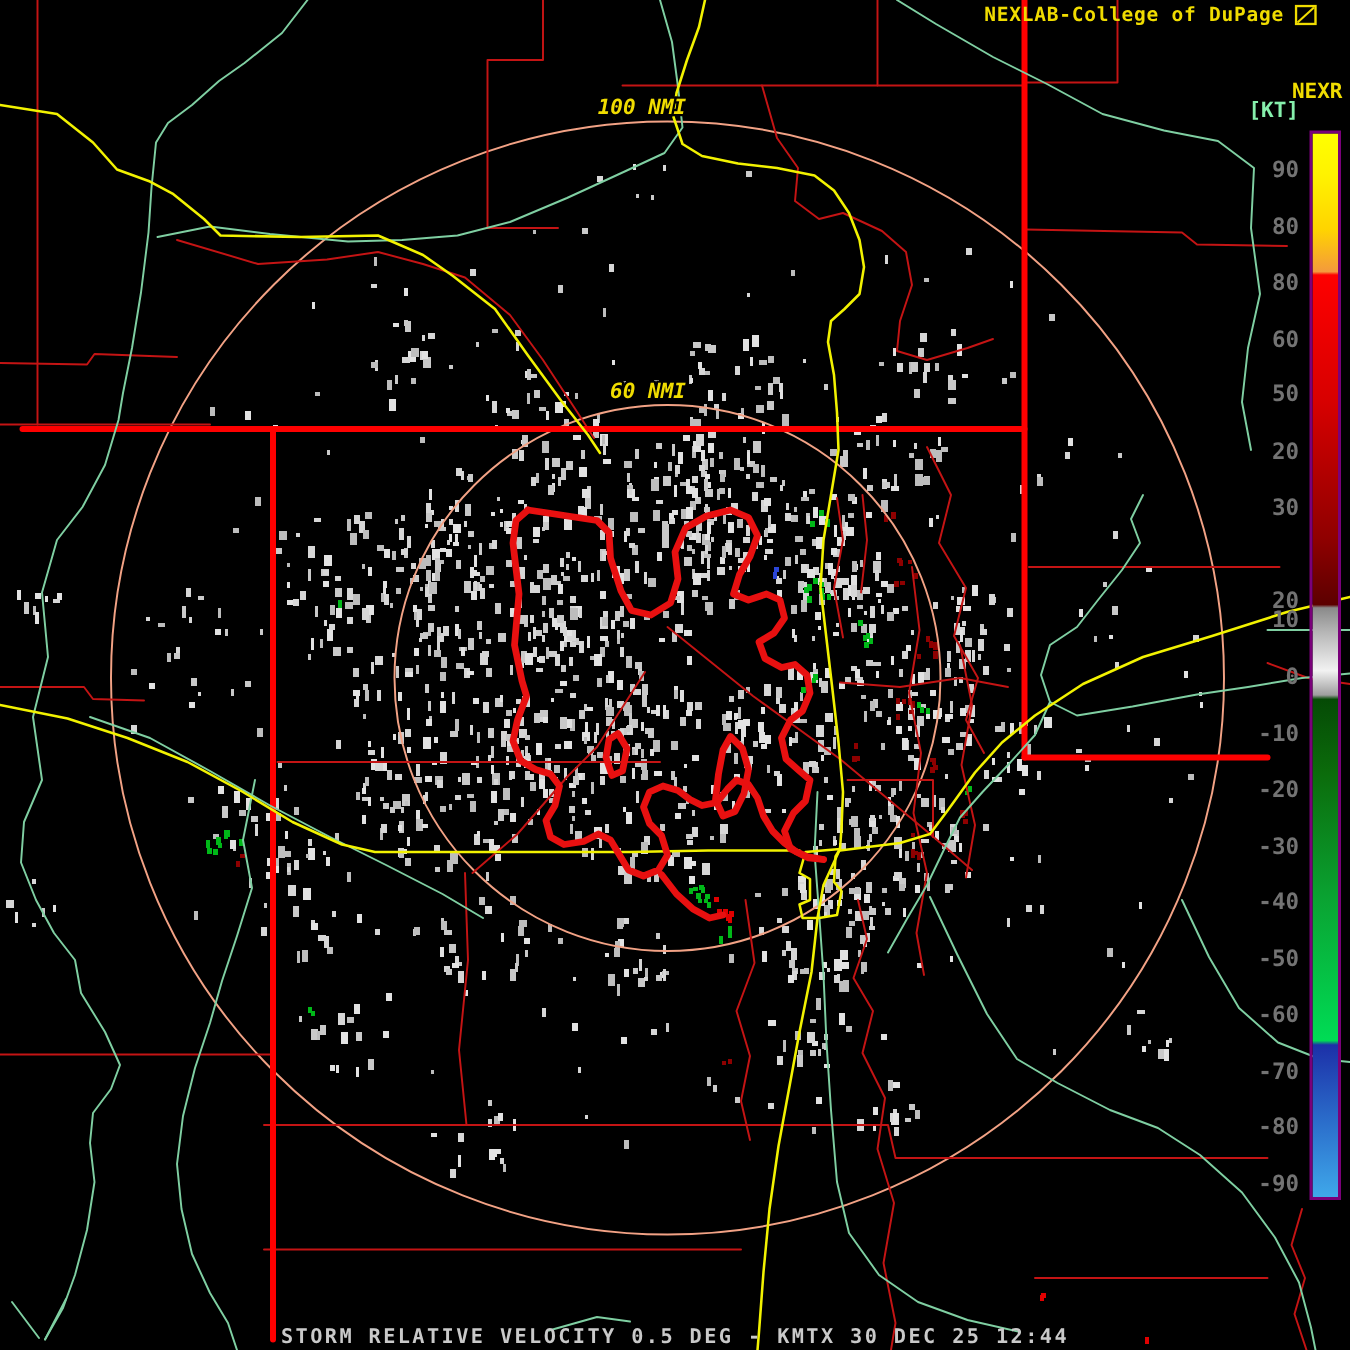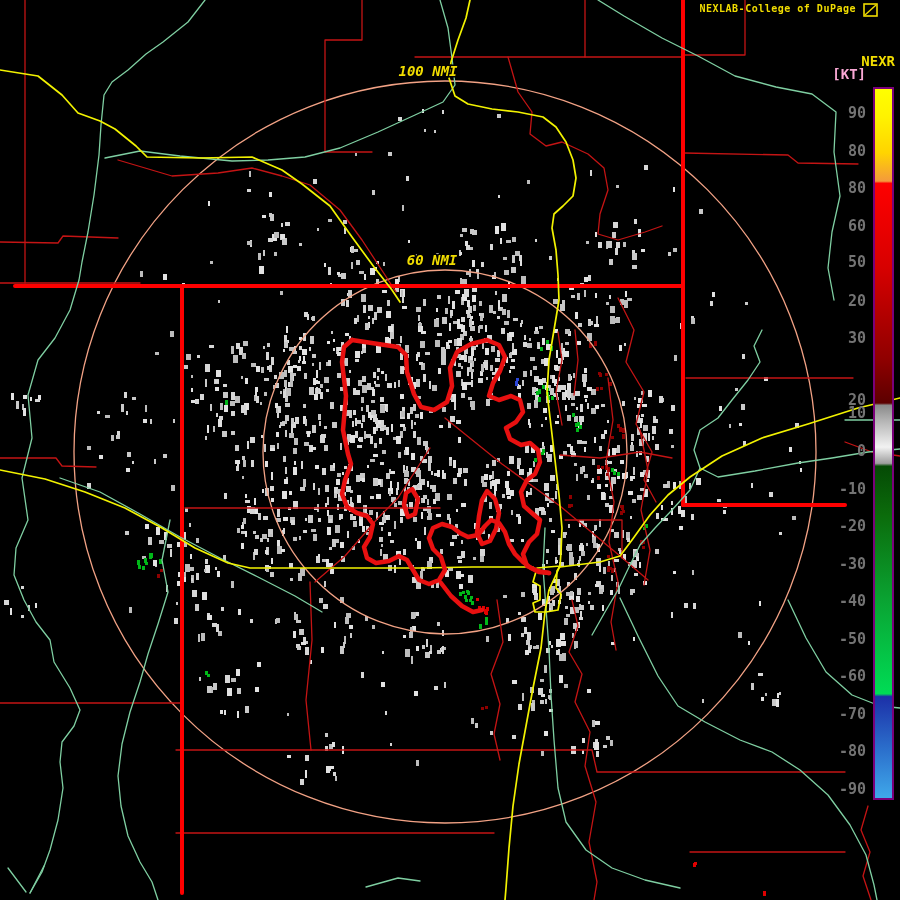--- a/index.html
+++ b/index.html
@@ -1,23 +1,23 @@
 <!DOCTYPE html>
 <html><head>
 <meta charset="utf-8">
 <style>
   html,body{margin:0;padding:0;background:#000;}
   #screen{position:relative;width:900px;height:900px;background:#000;overflow:hidden;
           font-family:"DejaVu Sans Mono","Liberation Mono",monospace;}
   #mapsvg{position:absolute;left:0;top:0;width:900px;height:900px;}
   .ovl{position:absolute;white-space:pre;}
-  #header-title{top:3px;right:44px;color:#f0dc00;font-size:10px;font-weight:bold;letter-spacing:0.5px;}
+  #header-title{top:3px;right:44px;color:#f0dc00;font-size:13px;font-weight:bold;letter-spacing:0.5px;}
   #logo{top:3px;right:22px;width:15px;height:14px;}
   #cb-title{top:53px;right:5px;color:#f0dc00;font-size:14px;font-weight:bold;}
-  #cb-units{top:66px;right:34px;color:#f9a8d4;font-size:14px;font-weight:bold;}
+  #cb-units{top:66px;right:34px;color:#86efac;font-size:14px;font-weight:bold;}
   #colorbar{position:absolute;left:873px;top:87px;width:21px;height:713px;
             border:2px solid #7a007a;box-sizing:border-box;}
   .cbtick{position:absolute;right:34px;color:#737373;font-size:15px;font-weight:bold;
           transform:translateY(-9px);text-align:right;}
   #caption{bottom:1px;left:50%;transform:translateX(-50%);color:#c9c9c9;font-size:13.5px;
            letter-spacing:1.6px;font-weight:bold;}
   .ringlabel{font-family:"DejaVu Sans Mono","Liberation Mono",monospace;font-size:14px;
              font-weight:bold;font-style:italic;fill:#f0dc00;stroke:#000;stroke-width:3px;
              paint-order:stroke;text-anchor:middle;}
 </style>
@@ -1865,13 +1865,14 @@
       <div class="cbtick" style="top: 526.058px;">-20</div>
       <div class="cbtick" style="top: 563.584px;">-30</div>
       <div class="cbtick" style="top: 601.111px;">-40</div>
       <div class="cbtick" style="top: 638.637px;">-50</div>
       <div class="cbtick" style="top: 676.163px;">-60</div>
       <div class="cbtick" style="top: 713.689px;">-70</div>
       <div class="cbtick" style="top: 751.216px;">-80</div>
       <div class="cbtick" style="top: 788.742px;">-90</div>
     </div>
 
+  <div id="caption" class="ovl">STORM RELATIVE VELOCITY 0.5 DEG - KMTX 30 DEC 25 12:44</div>
 </div>
 
 </body></html>

